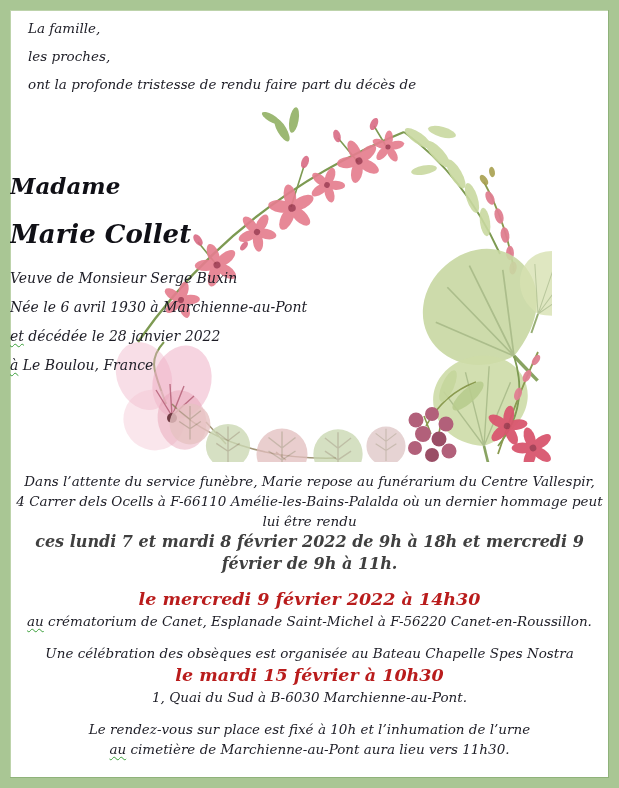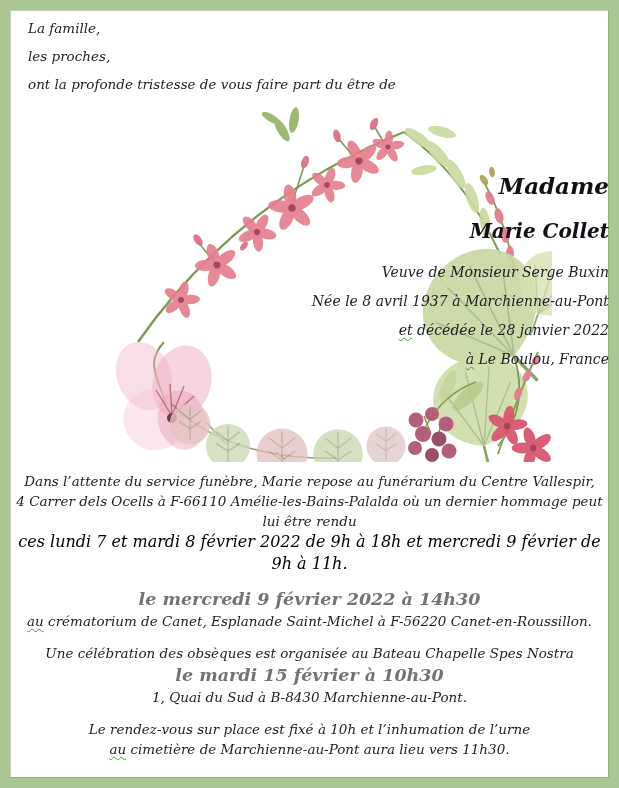--- a/index.html
+++ b/index.html
@@ -15,41 +15,41 @@
     font-style:italic;
     color:#1d1d26;
     overflow:hidden;
   }
   
   .intro { padding:10px 0 0 18px; }
   .intro p { margin:0 0 11px 0; font-size:13.5px; line-height:17px; }
   
   .wreath-wrap { position:relative; height:358px; margin-top:4px; }
   .wreath-svg { position:absolute; left:76px; top:0; }
-  .center-text { position:absolute; left:0; right:0; top:68px; text-align:right; font-style:italic; }
+  .center-text { position:absolute; left:0; right:0; top:68px; text-align:left; font-style:italic; }
   .center-text .title { font-size:23px; font-weight:bold; color:#101016; margin:0 0 20px 0; }
-  .center-text .name  { font-size:20px; font-weight:bold; color:#101016; margin:0 0 22px 0; }
+  .center-text .name  { font-size:26px; font-weight:bold; color:#101016; margin:0 0 22px 0; }
   .center-text p { margin:8px 0 15px 0; font-size:14px; line-height:14px; }
   
   .main p { text-align:center; margin:0; font-size:13.5px; line-height:20px; }
   .sec { margin-top:12px; }
   .sec-sm { margin-top:9px; }
-  .main p.bold-md { font-weight:normal; font-size:16px; line-height:22px; color:#000000; }
-  .main p.bold-lg { font-weight:bold; font-size:17.5px; line-height:24px; color:#737373; }
+  .main p.bold-md { font-weight:bold; font-size:16px; line-height:22px; color:#404040; }
+  .main p.bold-lg { font-weight:bold; font-size:17.5px; line-height:24px; color:#b91c1c; }
   .gsq { text-decoration:underline wavy #3a9e3a 1px; text-underline-offset:2px; text-decoration-skip-ink:none; }
 </style>
 </head>
 <body>
 
 <div class="page">
 
   <div class="intro">
     <p>La famille,</p>
     <p>les proches,</p>
-    <p>ont la profonde tristesse de vous faire part du être de</p>
+    <p>ont la profonde tristesse de rendu faire part du décès de</p>
   </div>
 
   <div class="wreath-wrap">
     <svg class="wreath-svg" width="466" height="358" viewBox="0 0 466 358">
       <defs>
         <g id="fl5">
           <ellipse cx="0" cy="-8" rx="4.2" ry="8.5"></ellipse>
           <ellipse cx="0" cy="-8" rx="4.2" ry="8.5" transform="rotate(72)"></ellipse>
           <ellipse cx="0" cy="-8" rx="4.2" ry="8.5" transform="rotate(144)"></ellipse>
           <ellipse cx="0" cy="-8" rx="4.2" ry="8.5" transform="rotate(216)"></ellipse>
@@ -180,42 +180,42 @@
           <circle cx="363" cy="347" r="7.5"></circle>
             <circle cx="346" cy="351" r="7" fill="#9a4e66"></circle>
         </g>
       </g>
     </svg>
 
     <div class="center-text">
       <div class="title">Madame</div>
       <div class="name">Marie Collet</div>
       <p>Veuve de Monsieur Serge Buxin</p>
-      <p>Née le 8 avril 1937 à Marchienne-au-Pont</p>
+      <p>Née le 6 avril 1930 à Marchienne-au-Pont</p>
       <p><span class="gsq">et</span><span> décédée le 28 janvier 2022</span></p>
       <p><span class="gsq">à</span><span> Le Boulou, France</span></p>
     </div>
   </div>
 
   <div class="main">
     <div class="sec-sm">
       <p>Dans l’attente du service funèbre, Marie repose au funérarium du Centre Vallespir,</p>
       <p>4 Carrer dels Ocells à F-66110 Amélie-les-Bains-Palalda où un dernier hommage peut lui être rendu</p>
       <p class="bold-md">ces lundi 7 et mardi 8 février 2022 de 9h à 18h et mercredi 9 février de 9h à 11h.</p>
     </div>
 
     <div class="sec">
       <p class="bold-lg">le mercredi 9 février 2022 à 14h30</p>
       <p><span class="gsq">au</span><span> crématorium de Canet, Esplanade Saint-Michel à F-56220  Canet-en-Roussillon.</span></p>
     </div>
 
     <div class="sec">
       <p>Une célébration des obsèques est organisée au Bateau Chapelle Spes Nostra</p>
       <p class="bold-lg">le mardi 15 février à 10h30</p>
-      <p>1, Quai du Sud à B-8430 Marchienne-au-Pont.</p>
+      <p>1, Quai du Sud à B-6030 Marchienne-au-Pont.</p>
     </div>
 
     <div class="sec">
       <p>Le rendez-vous sur place est fixé à 10h et l’inhumation de l’urne</p>
       <p><span class="gsq">au</span><span> cimetière de Marchienne-au-Pont aura lieu vers 11h30.</span></p>
     </div>
   </div>
 
 </div>
 

